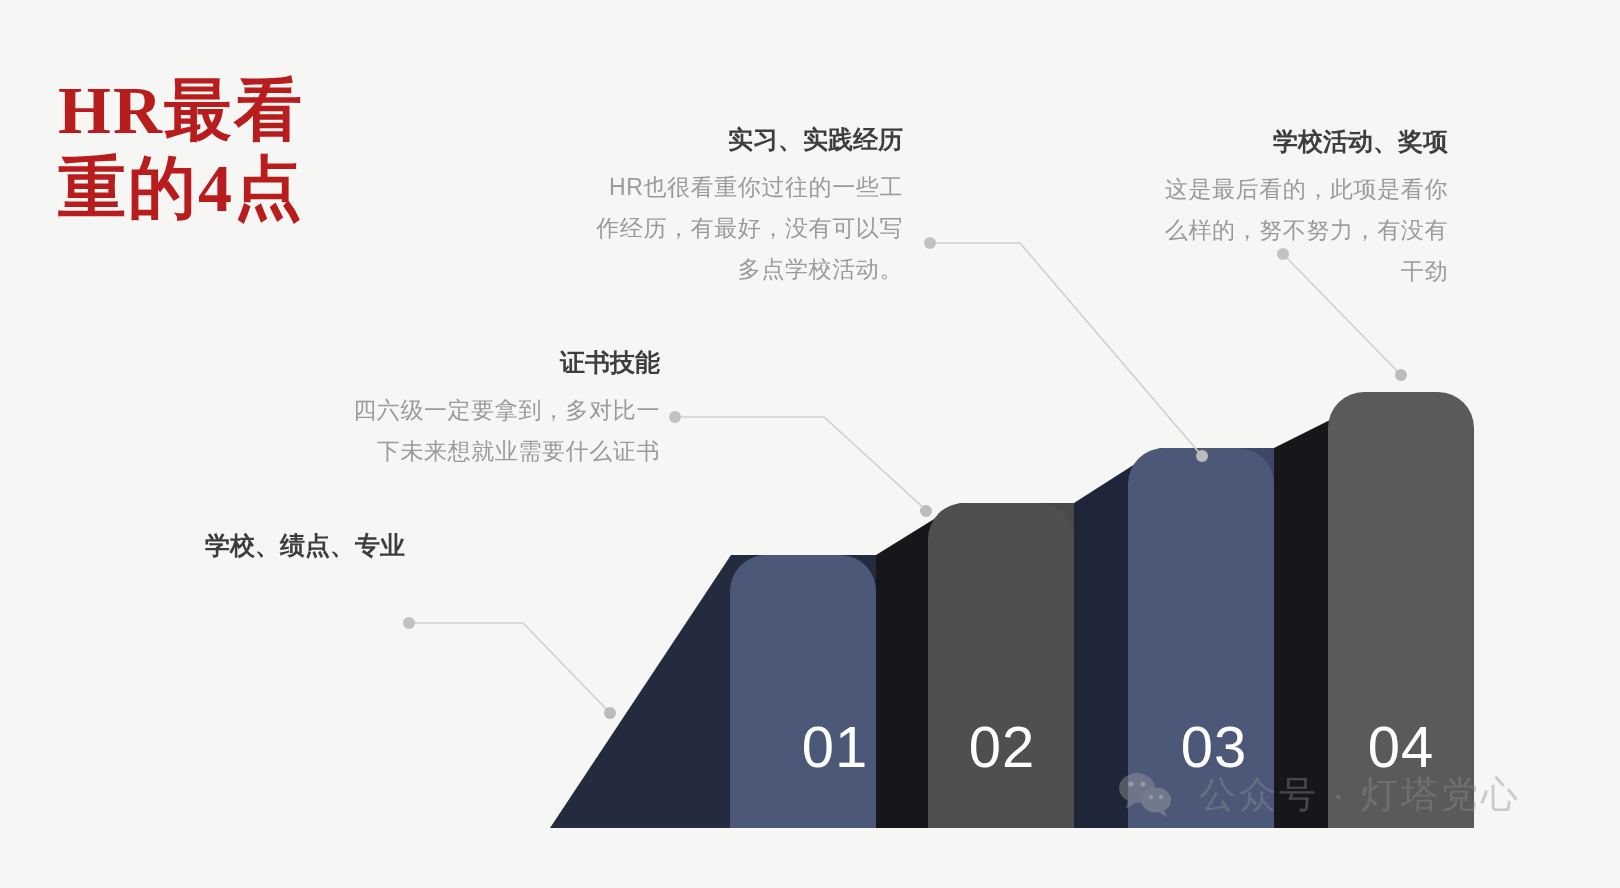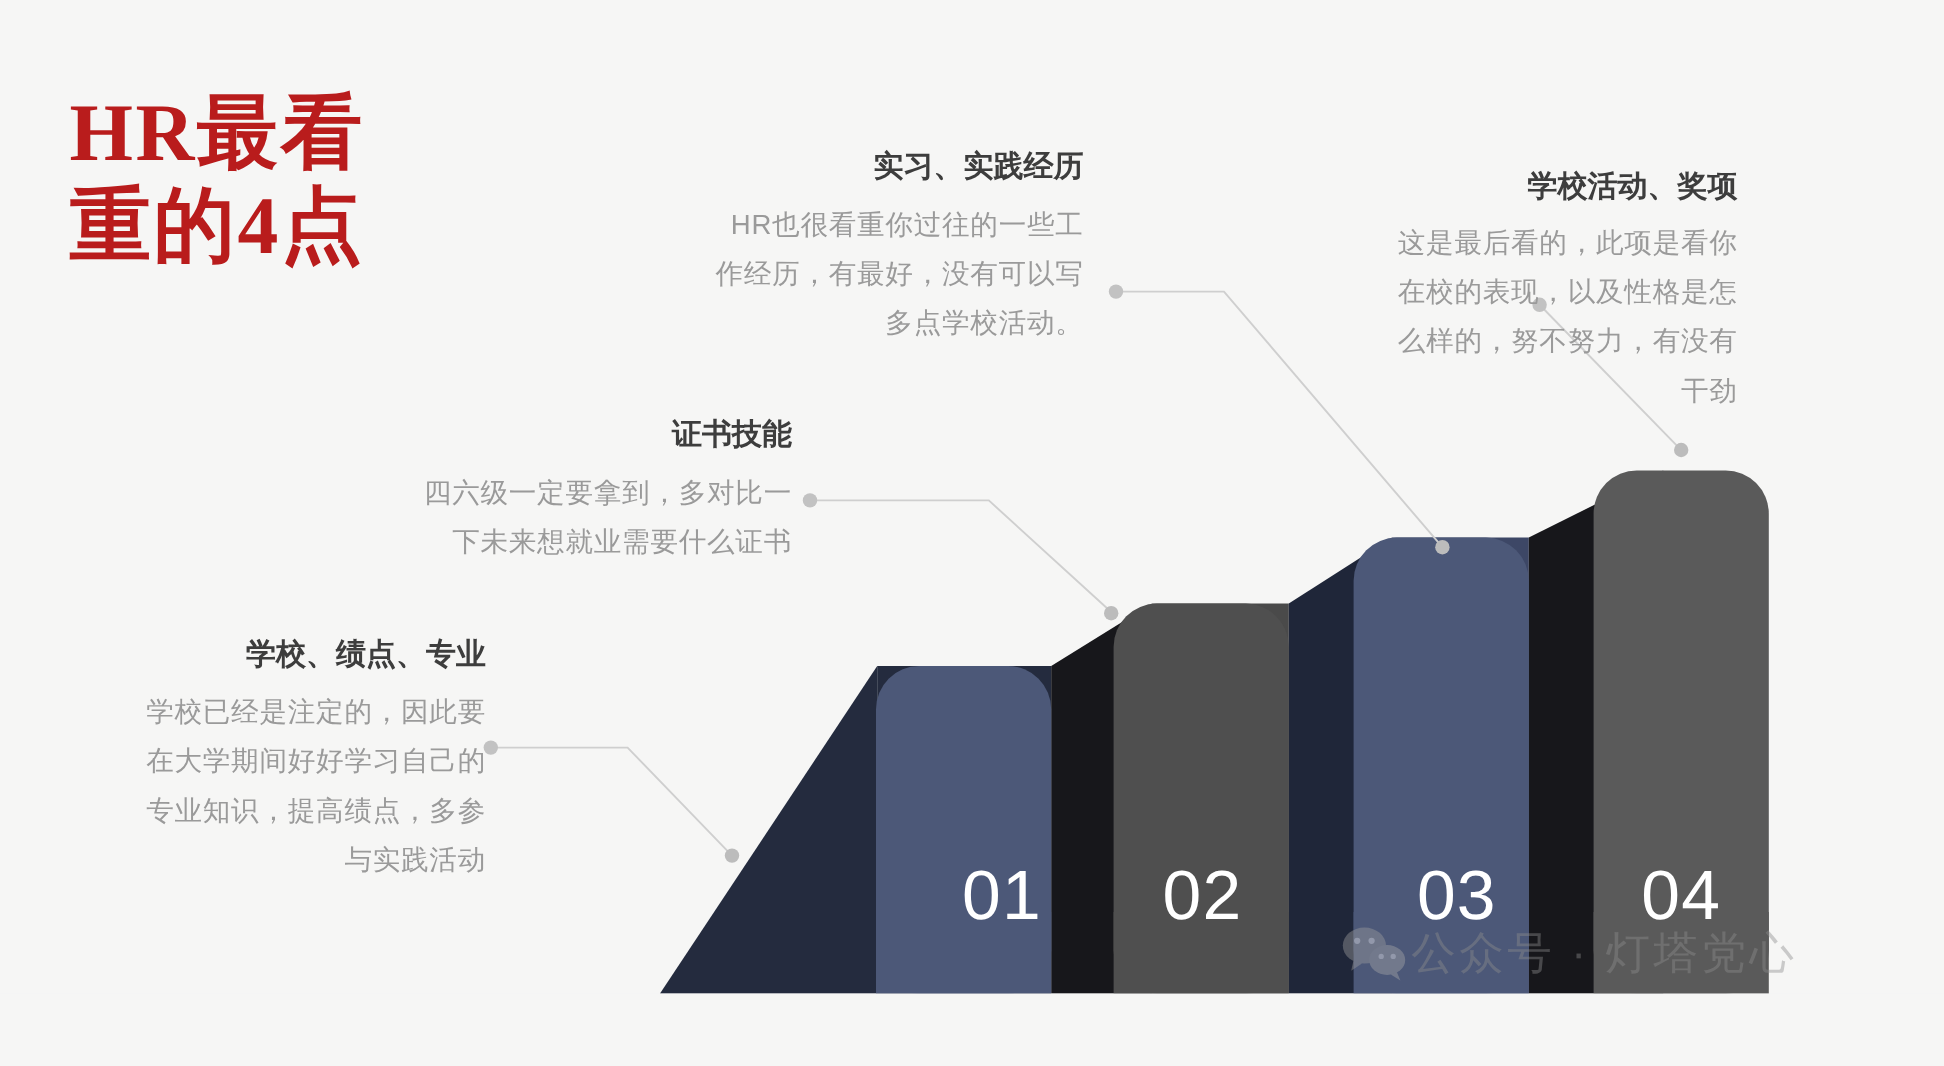--- a/index.html
+++ b/index.html
@@ -49,21 +49,21 @@
     color: #9a9a9a;
     letter-spacing: 0.6px;
   }
   .callout .c-body div { white-space: nowrap; }
 
   .align-right { text-align: right; }
 
   #callout-1 { left: 60px;   top: 528px; width: 345px; }
   #callout-2 { left: 300px;  top: 345px; width: 360px; }
   #callout-3 { left: 528px;  top: 122px; width: 375px; }
-  #callout-4 { left: 1108px; top: 139px; width: 340px; font-family: Liberation Mono, monospace; }
+  #callout-4 { left: 1108px; top: 124px; width: 340px; }
 
   
   #chart-svg {
     position: absolute;
     left: 0;
     top: 0;
     width: 1620px;
     height: 888px;
   }
 
@@ -82,21 +82,21 @@
   #bar-num-3 { left: 1128px; top: 718px; width: 172px; }
   #bar-num-4 { left: 1328px; top: 718px; width: 146px; }
 
   
   #watermark {
     position: absolute;
     left: 1118px;
     top: 770px;
     display: flex;
     align-items: center;
-    gap: 0;
+    gap: 23px;
     opacity: 0.42;
     pointer-events: none;
   }
   #watermark .wm-text {
     font-size: 37px;
     color: #8d8d8d;
     letter-spacing: 3px;
     white-space: nowrap;
   }
 </style>
@@ -159,26 +159,20 @@
     </g>
   </svg>
 
   <div id="title-block">
     <div class="title-line">HR最看</div>
     <div class="title-line">重的4点</div>
   </div>
 
   <div class="callout align-right" id="callout-1">
     <div class="c-head">学校、绩点、专业</div>
-    <div class="c-body">
-      <div>学校已经是注定的，因此要</div>
-      <div>在大学期间好好学习自己的</div>
-      <div>专业知识，提高绩点，多参</div>
-      <div>与实践活动</div>
-    </div>
   </div>
 
   <div class="callout align-right" id="callout-2">
     <div class="c-head">证书技能</div>
     <div class="c-body">
       <div>四六级一定要拿到，多对比一</div>
       <div>下未来想就业需要什么证书</div>
     </div>
   </div>
 
@@ -188,21 +182,20 @@
       <div>HR也很看重你过往的一些工</div>
       <div>作经历，有最好，没有可以写</div>
       <div>多点学校活动。</div>
     </div>
   </div>
 
   <div class="callout align-right" id="callout-4">
     <div class="c-head">学校活动、奖项</div>
     <div class="c-body">
       <div>这是最后看的，此项是看你</div>
-      <div>在校的表现，以及性格是怎</div>
       <div>么样的，努不努力，有没有</div>
       <div>干劲</div>
     </div>
   </div>
 
   <div class="bar-num" id="bar-num-1">01</div>
   <div class="bar-num" id="bar-num-2">02</div>
   <div class="bar-num" id="bar-num-3">03</div>
   <div class="bar-num" id="bar-num-4">04</div>
 

